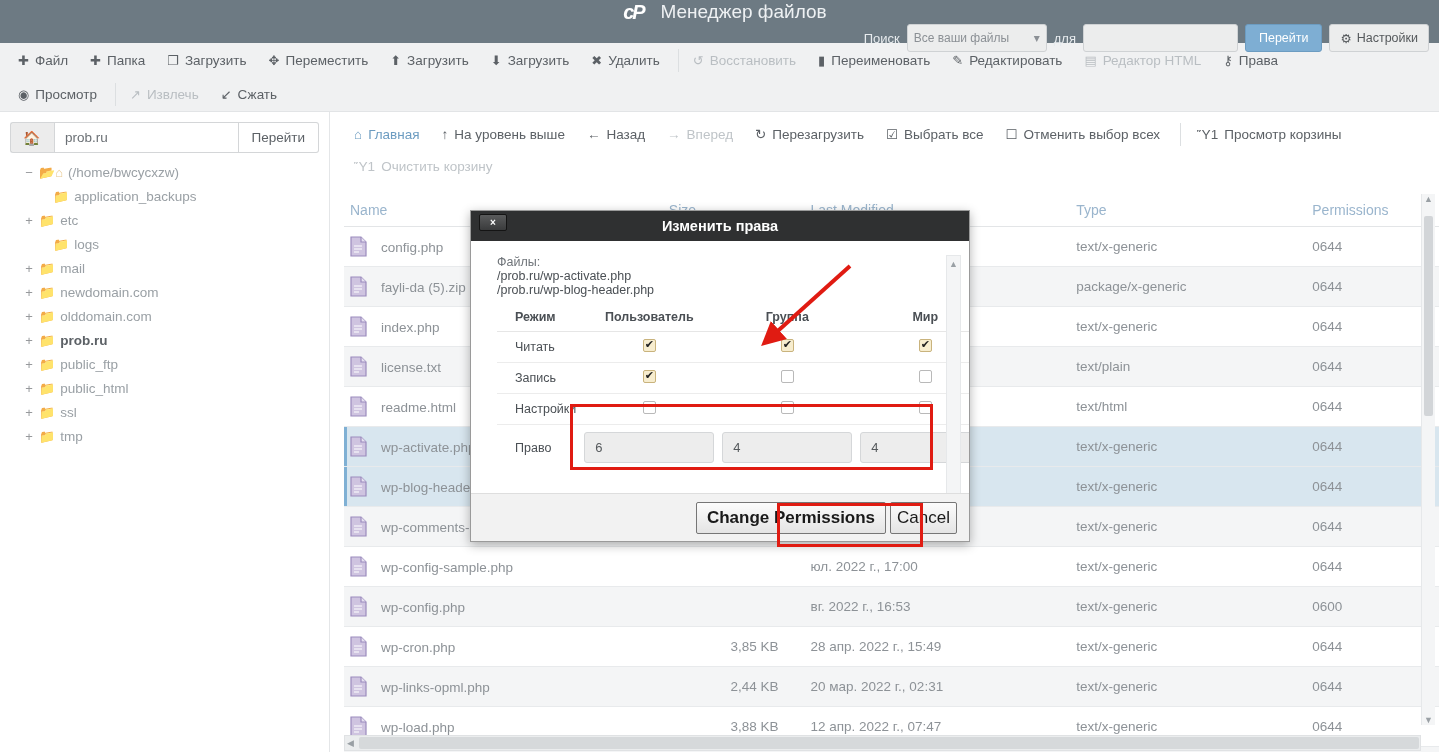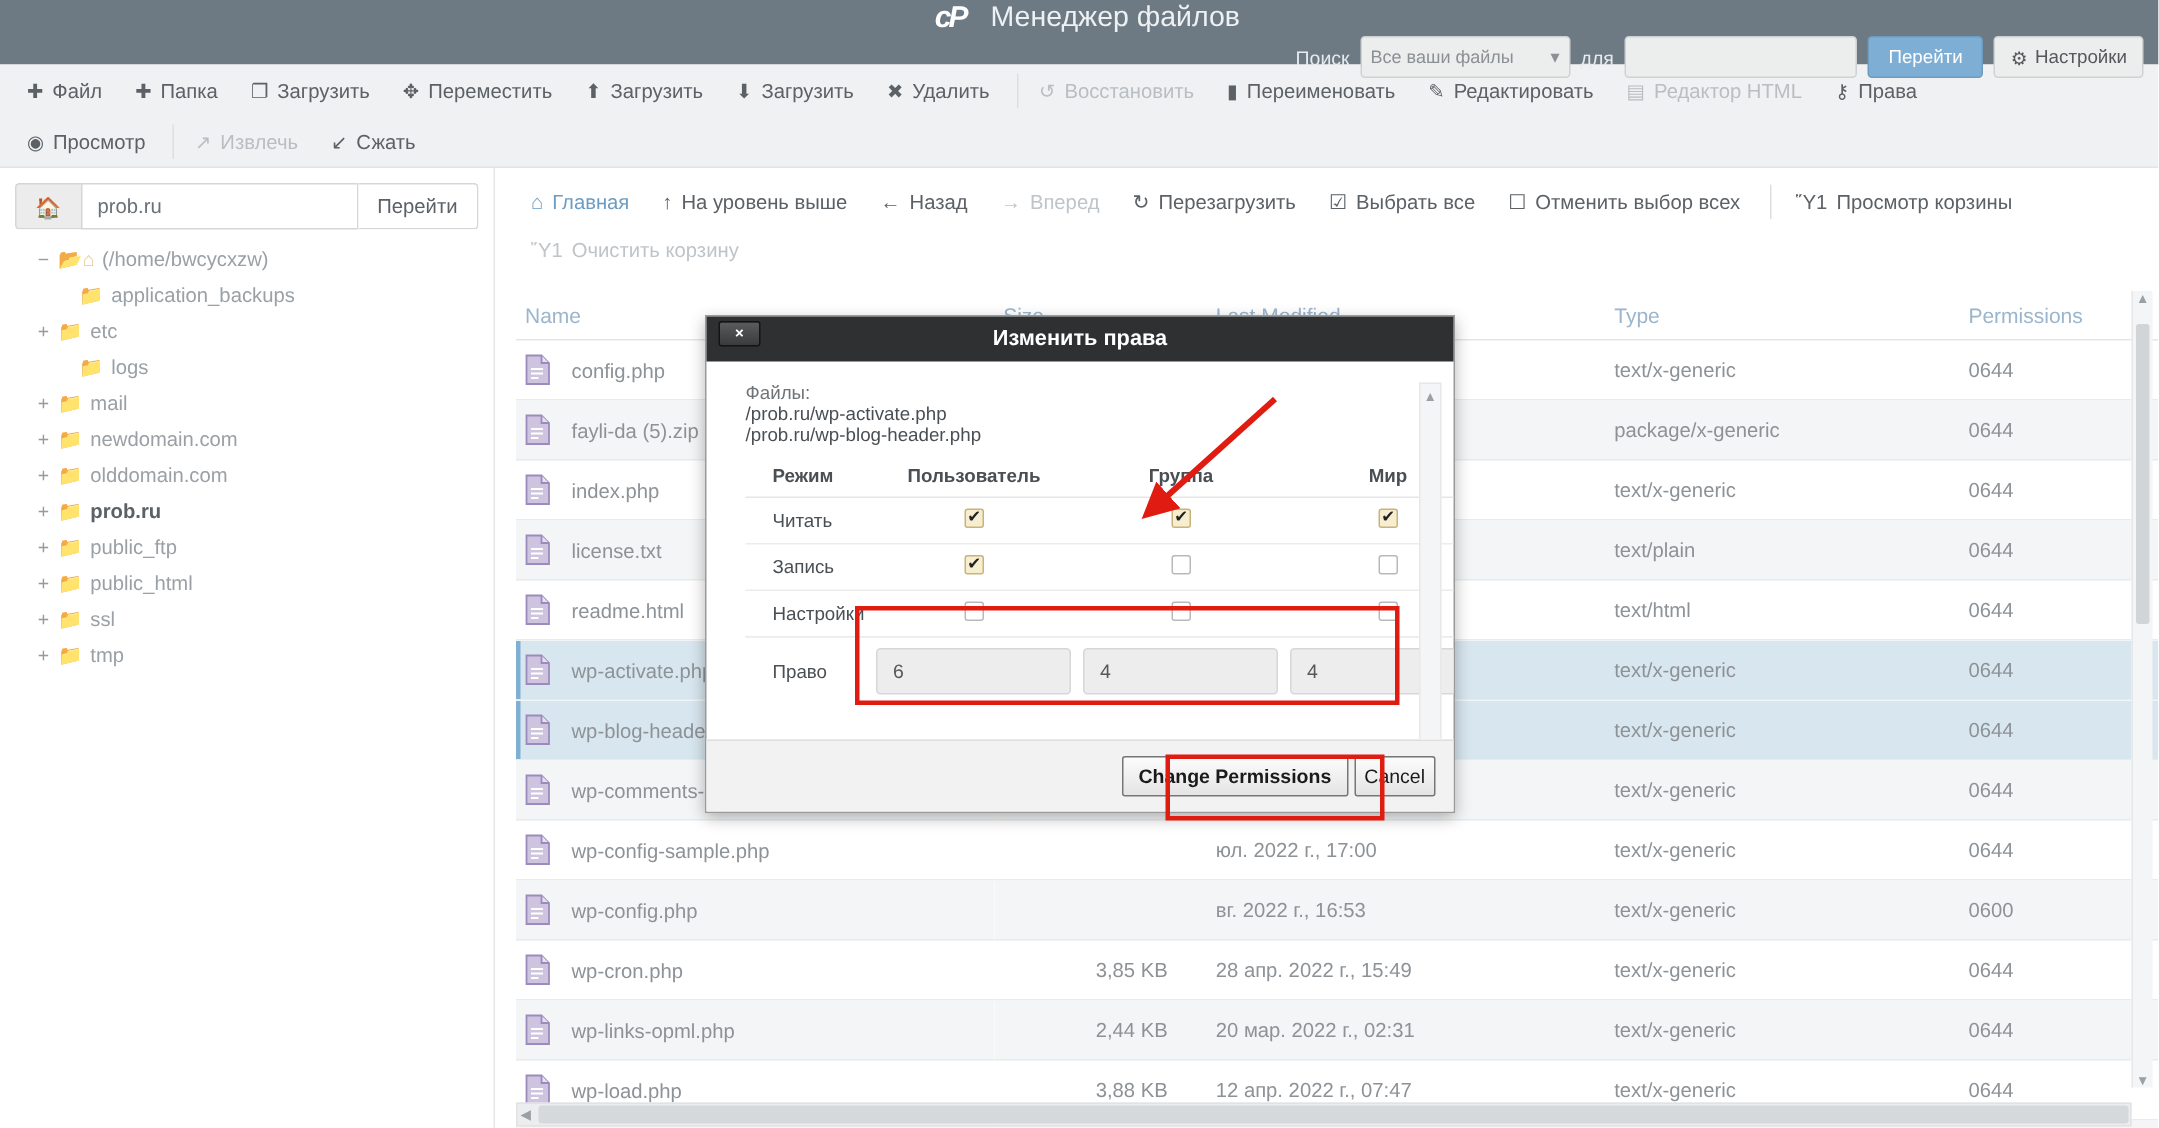--- a/index.html
+++ b/index.html
@@ -192,21 +192,21 @@
     background: #f4f5f6; border: 1px solid #e6e8ea;
     display: flex; flex-direction: column; justify-content: space-between;
     align-items: center; font-size: 9px; color: #9aa0a5; padding: 3px 0;
   }
   .modal-footer {
     height: 48px; background: #f2f2f2; border-top: 1px solid #dedede;
     display: flex; align-items: center; justify-content: flex-end; padding: 0 12px; gap: 4px;
   }
   .btn-win {
     background: linear-gradient(#fcfcfc,#e4e4e4); border: 1px solid #767676;
-    border-radius: 2px; font-size: 13px; color: #1a1a1a; padding: 5px 10px; font-weight: bold;
+    border-radius: 2px; font-size: 17px; color: #1a1a1a; padding: 5px 10px; font-weight: bold;
   }
   .btn-win.plain { font-weight: normal; padding: 5px 6px; }
 
   
   .anno-box {
     position: absolute; border: 3px solid #e01b12; z-index: 60; pointer-events: none;
   }
   .anno-arrow { position: absolute; z-index: 61; pointer-events: none; }
 </style>
 </head>

